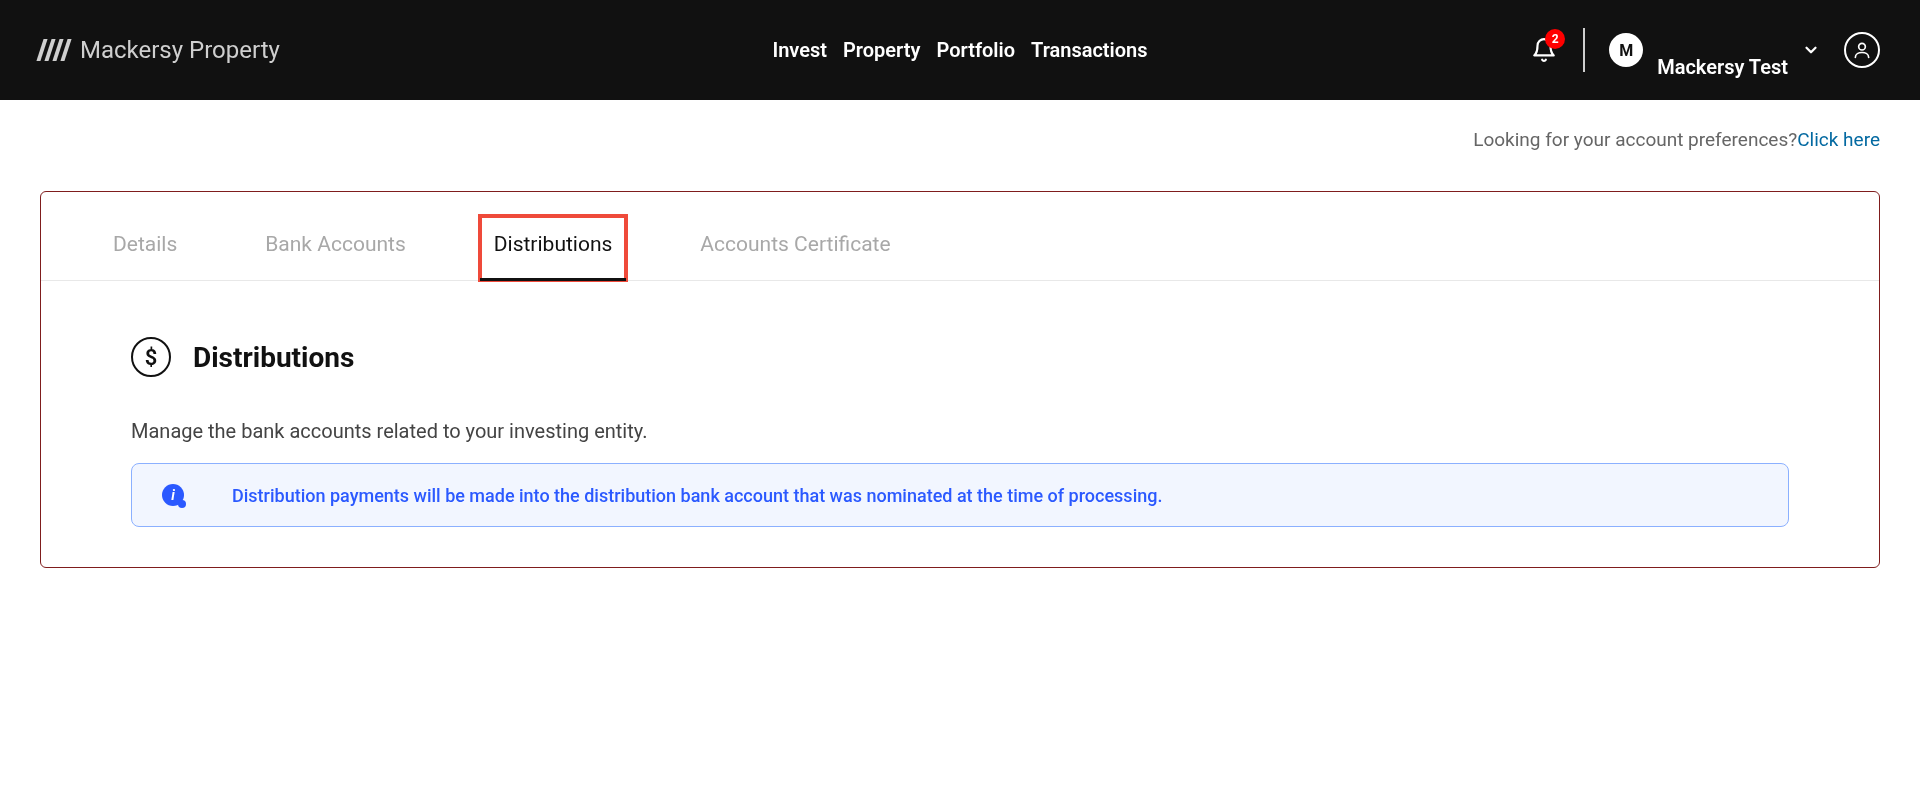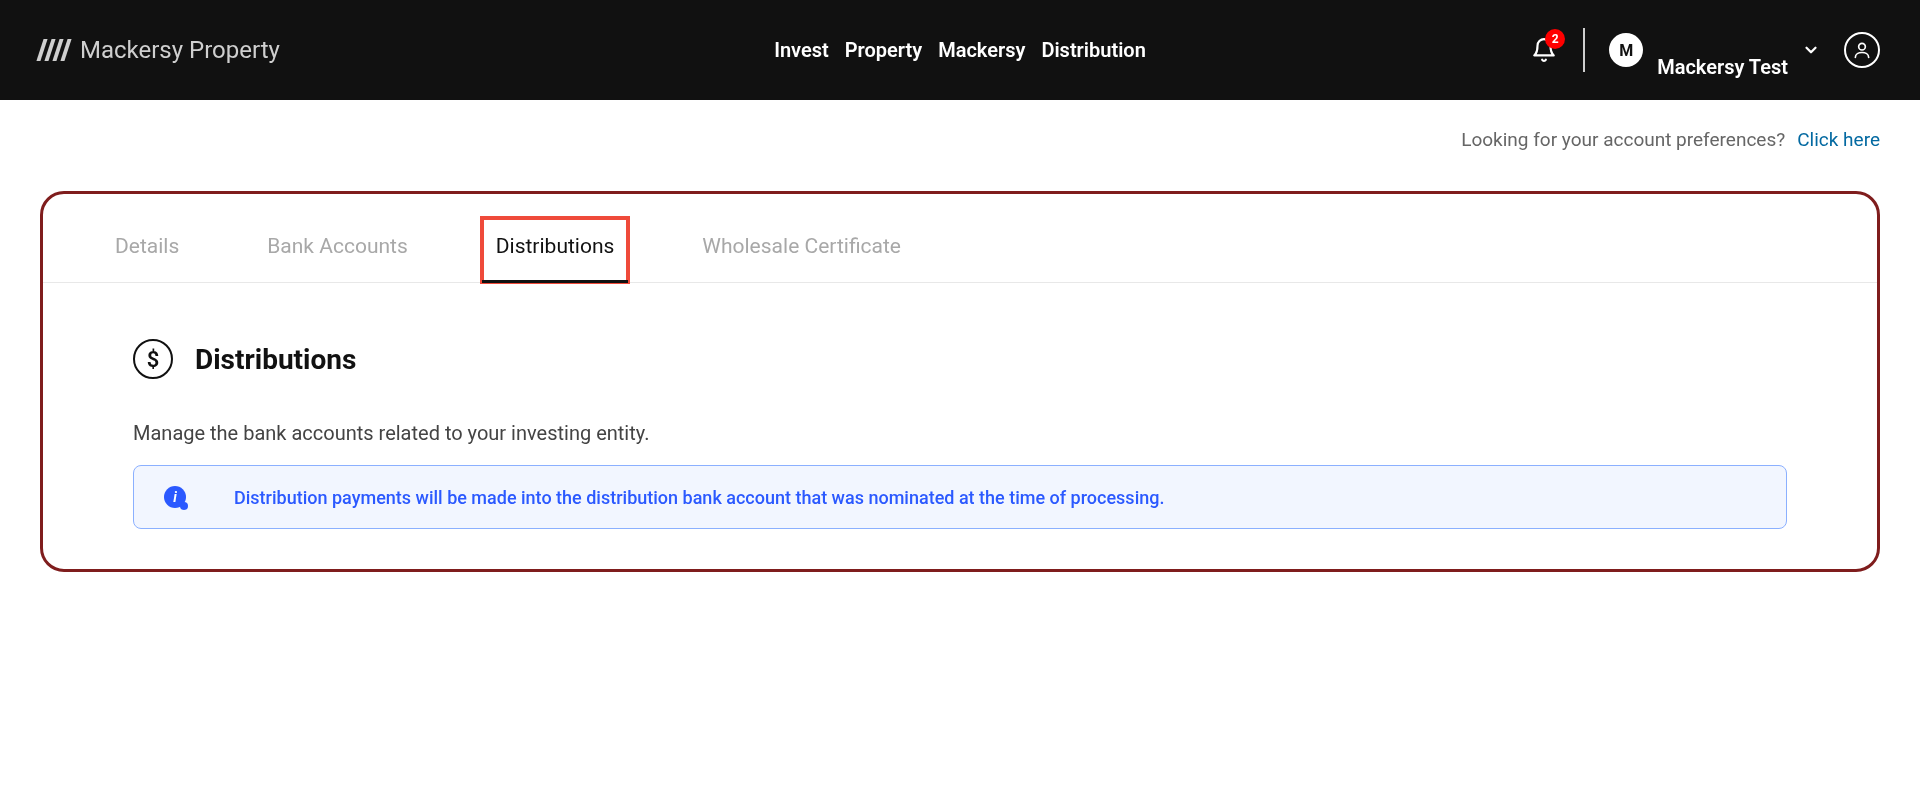--- a/index.html
+++ b/index.html
@@ -77,28 +77,27 @@
   .avatar-outline {
     width:36px; height:36px; border:2px solid #fff; border-radius:50%;
     display:flex; align-items:center; justify-content:center; cursor:pointer;
   }
   
   .pref-line {
     display:flex; justify-content:flex-end; align-items:center;
     padding:28px 40px 0 40px;
     font-size:19px;
     color:#666;
-    gap:12px;
   }
   .pref-line a { color:#0369a1; text-decoration:none; cursor:pointer; }
   
   .card {
     margin:40px 40px 0 40px;
-    border:3px solid #7f1d1d;
-    border-radius:24px;
+    border:1px solid #7f1d1d;
+    border-radius:6px;
     background:#fff;
     overflow:hidden;
   }
   .tabs {
     display:flex;
     gap:60px;
     padding:24px 58px 0 58px;
     border-bottom:1px solid #e8e8e8;
     align-items:flex-end;
   }
@@ -165,22 +164,22 @@
         <span></span>
         <span></span>
         <span></span>
     </span>
     <span>Mackersy Property</span>
   </div>
 
   <nav class="nav">
     <a>Invest</a>
     <a>Property</a>
-    <a>Mackersy</a>
-    <a>Distribution</a>
+    <a>Portfolio</a>
+    <a>Transactions</a>
   </nav>
 
   <div class="header-right">
     <div class="bell">
       <svg width="26" height="26" viewBox="0 0 24 24" fill="none" stroke="#fff" stroke-width="2" stroke-linecap="round" stroke-linejoin="round">
         <path d="M18 8a6 6 0 0 0-12 0c0 7-3 9-3 9h18s-3-2-3-9"></path>
         <path d="M13.73 21a2 2 0 0 1-3.46 0"></path>
       </svg>
       <span class="badge">2</span>
     </div>
@@ -206,21 +205,21 @@
 <div class="pref-line">
   <span>Looking for your account preferences?</span>
   <a>Click here</a>
 </div>
 
 <div class="card">
   <div class="tabs">
     <div class="tab">Details</div>
     <div class="tab">Bank Accounts</div>
     <div class="tab active highlight">Distributions</div>
-    <div class="tab">Wholesale Certificate</div>
+    <div class="tab">Accounts Certificate</div>
   </div>
 
   <div class="panel">
     <div class="panel-header">
       <div class="dollar-circle">$</div>
       <h2 class="panel-title">Distributions</h2>
     </div>
     <p class="panel-desc">Manage the bank accounts related to your investing entity.</p>
     <div class="info-callout">
       <div class="info-icon">i</div>

